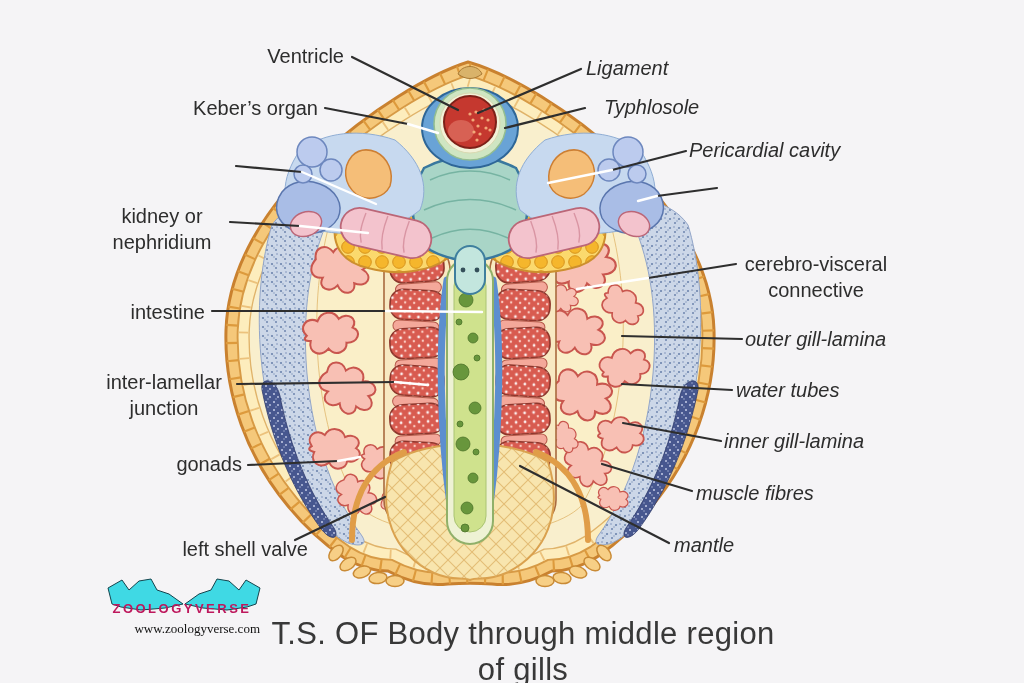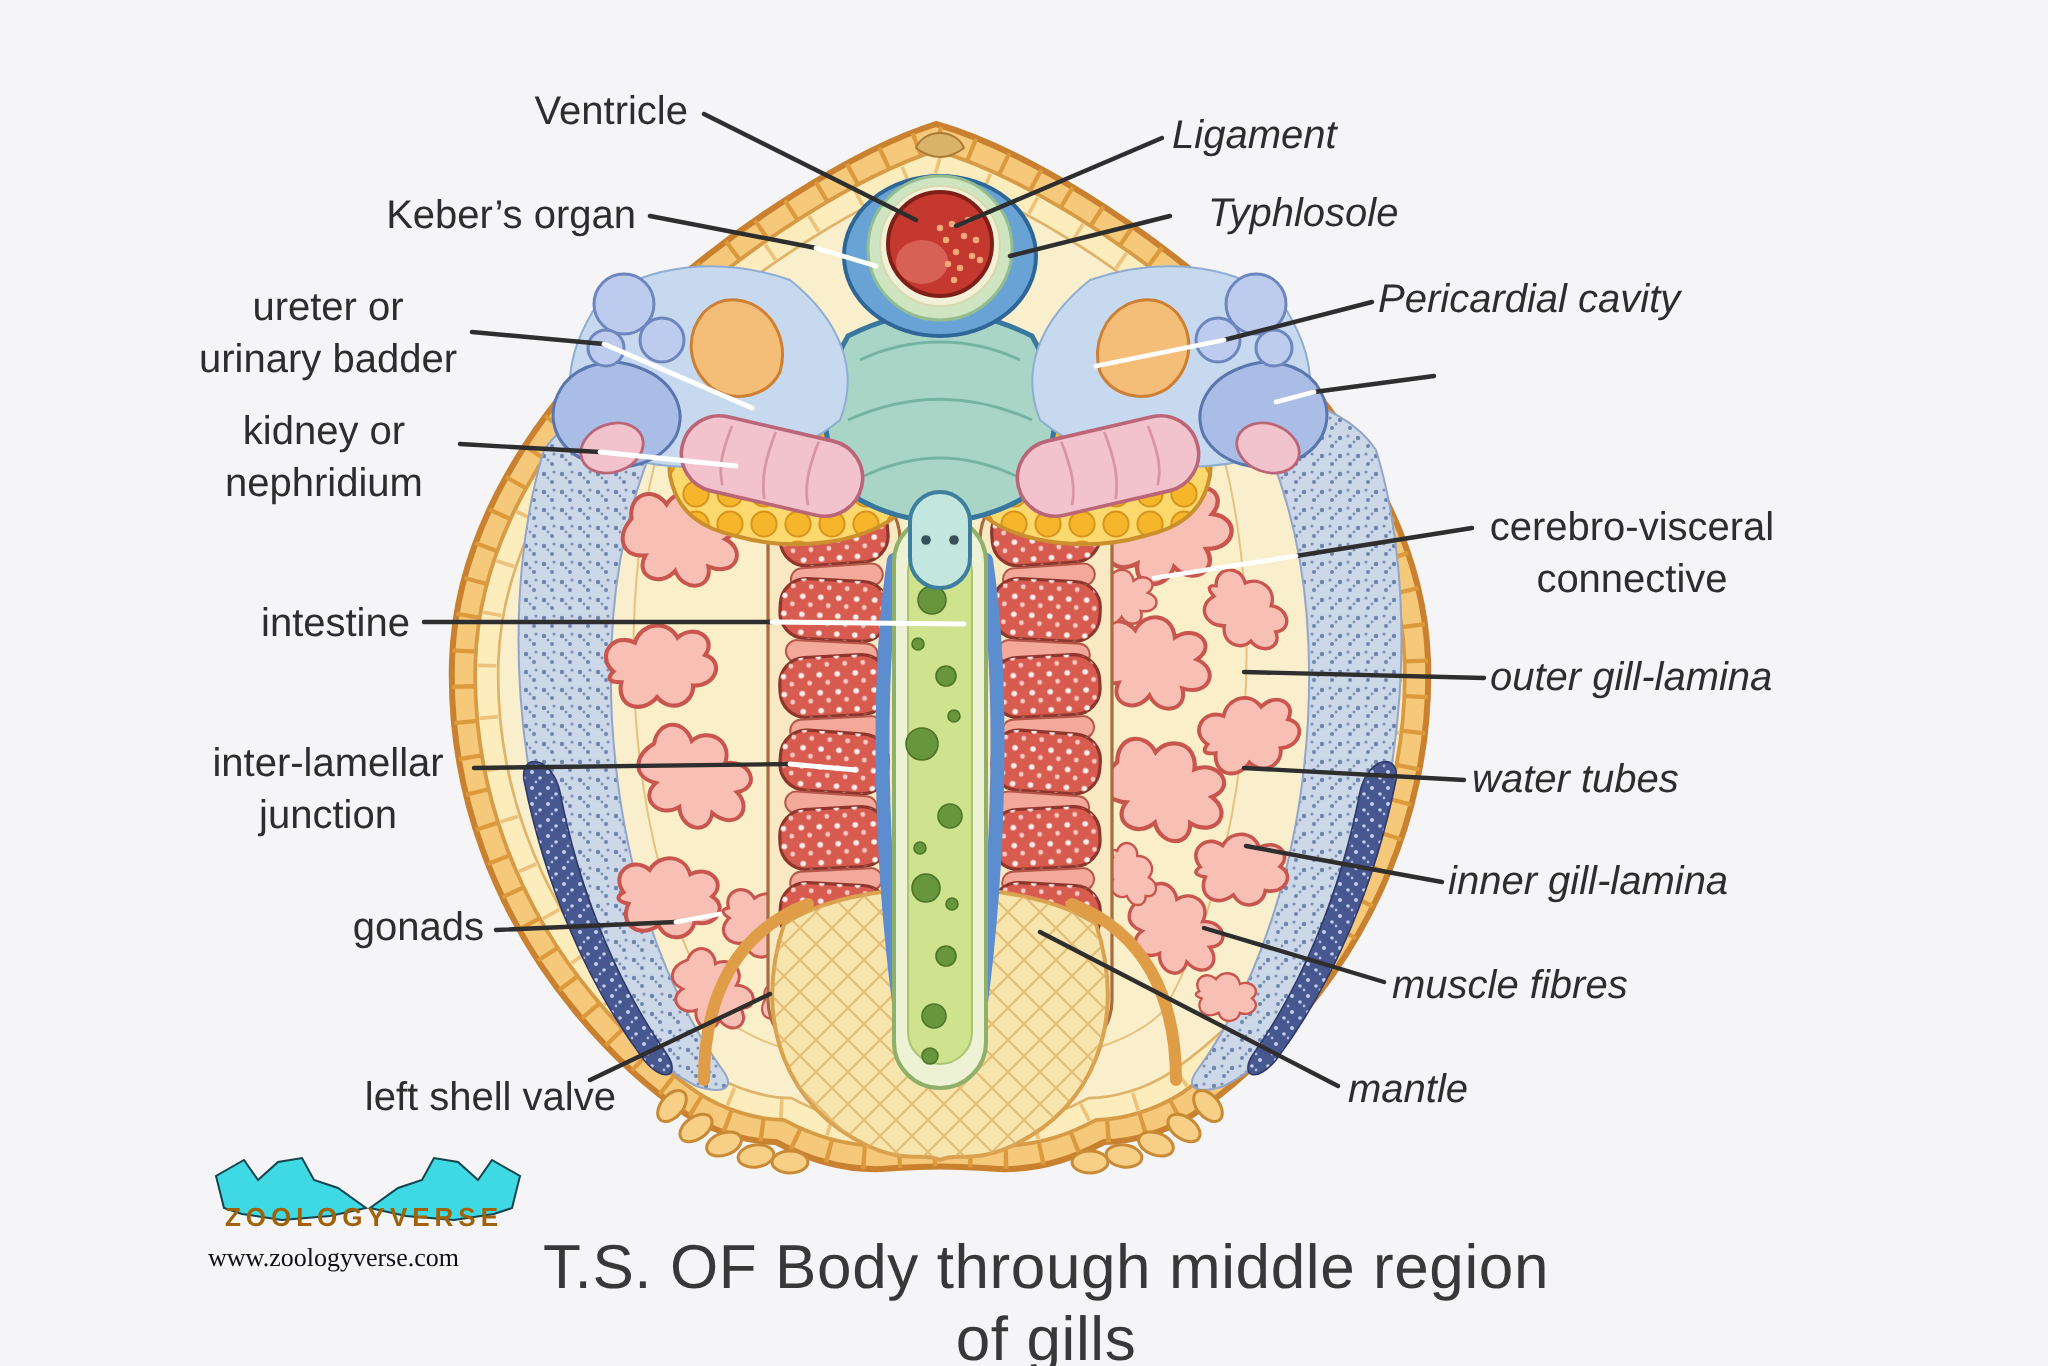--- a/index.html
+++ b/index.html
@@ -7,22 +7,22 @@
          font-family:"Liberation Sans",sans-serif;}
   .stage svg.art{position:absolute;left:0;top:0;z-index:1;}
   .overlay{position:absolute;left:0;top:0;width:1024px;height:683px;z-index:2;}
   .lbl{position:absolute;font-size:20px;line-height:1.28;color:#2d2d2d;white-space:pre-line;}
   .r{text-align:right;}
   .c{text-align:center;}
   .nw{white-space:nowrap;font-style:italic;}
   .title{position:absolute;left:268px;top:616px;width:510px;text-align:center;
          font-size:31px;letter-spacing:.3px;color:#383838;}
   .brand{position:absolute;left:104px;top:601px;width:156px;text-align:center;
-         font-size:13px;font-weight:bold;letter-spacing:2.5px;color:#a16207;}
-  .brandurl{position:absolute;left:104px;top:621px;width:156px;text-align:left;
+         font-size:13px;font-weight:bold;letter-spacing:2.5px;color:#be185d;}
+  .brandurl{position:absolute;left:104px;top:621px;width:156px;text-align:right;
          font-family:"Liberation Serif",serif;font-size:13px;color:#111;}
   .logo{position:absolute;left:106px;top:577px;}
 </style>
 </head>
 <body>
 
 <div class="stage">
 
 <svg class="art" width="1024" height="683" viewBox="0 0 1024 683">
   <defs>
@@ -255,22 +255,20 @@
       <line x1="612" y1="170" x2="548" y2="183"></line>
       <line x1="657" y1="196" x2="638" y2="201"></line>
       <line x1="648" y1="278" x2="577" y2="289"></line>
     </g>
   </g>
 </svg>
 
 <div class="overlay">
   <div class="lbl r" style="left:214px;top:44px;width:130px;">Ventricle</div>
   <div class="lbl r" style="left:168px;top:96px;width:150px;">Keber’s organ</div>
-  <div class="lbl c" style="left:96px;top:142px;width:136px;">ureter or
-urinary badder</div>
   <div class="lbl c" style="left:94px;top:204px;width:136px;">kidney or
 nephridium</div>
   <div class="lbl r" style="left:75px;top:300px;width:130px;">intestine</div>
   <div class="lbl c" style="left:94px;top:370px;width:140px;">inter-lamellar
 junction</div>
   <div class="lbl r" style="left:112px;top:452px;width:130px;">gonads</div>
   <div class="lbl r" style="left:168px;top:537px;width:140px;">left shell valve</div>
   <div class="lbl nw" style="left:586px;top:56px;">Ligament</div>
   <div class="lbl nw" style="left:604px;top:95px;">Typhlosole</div>
   <div class="lbl nw" style="left:689px;top:138px;">Pericardial cavity</div>

